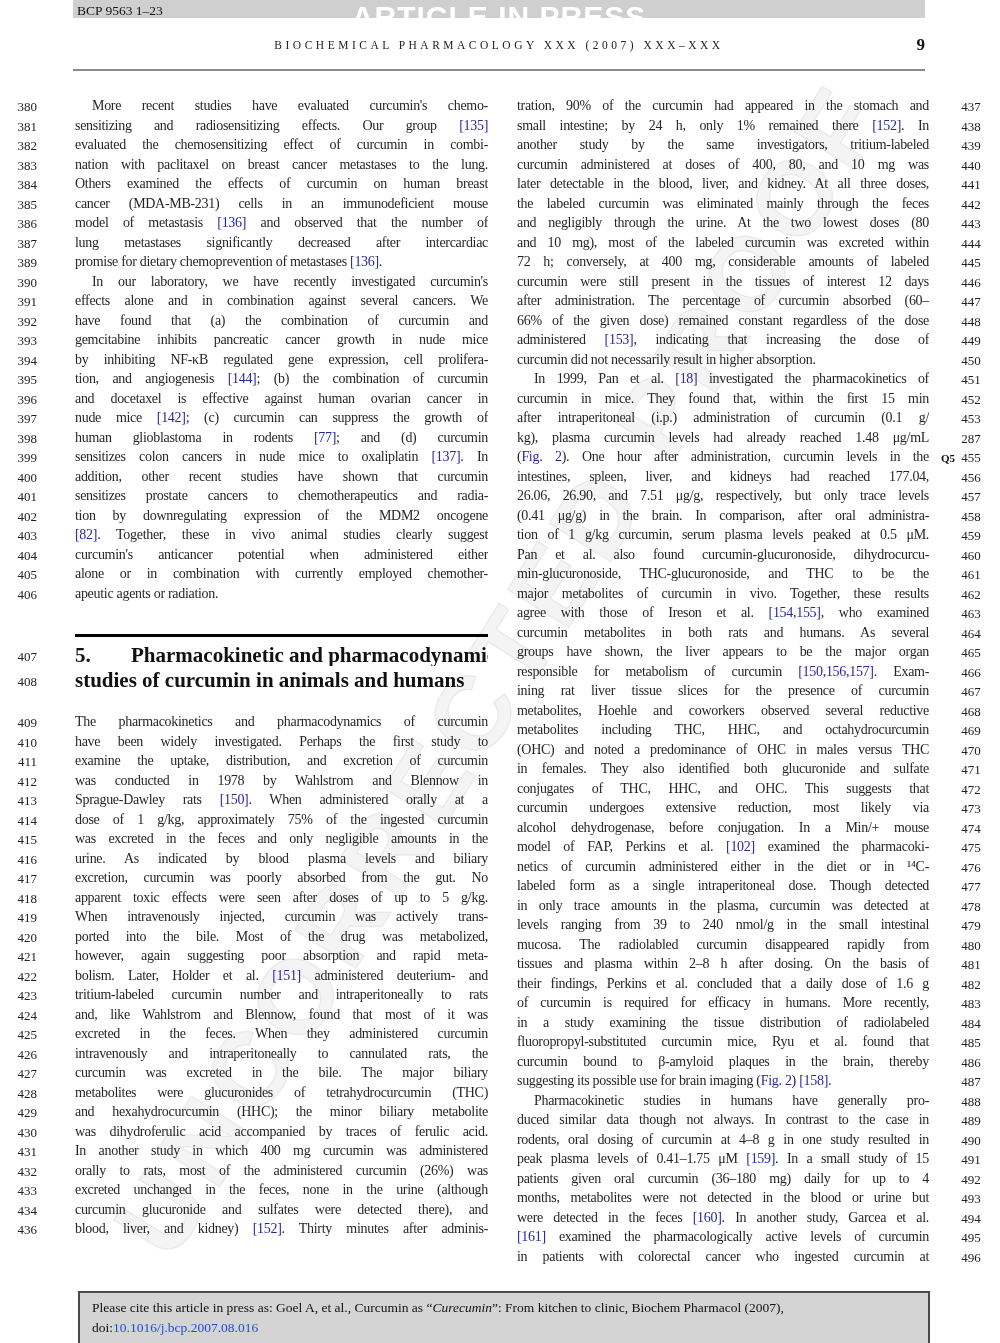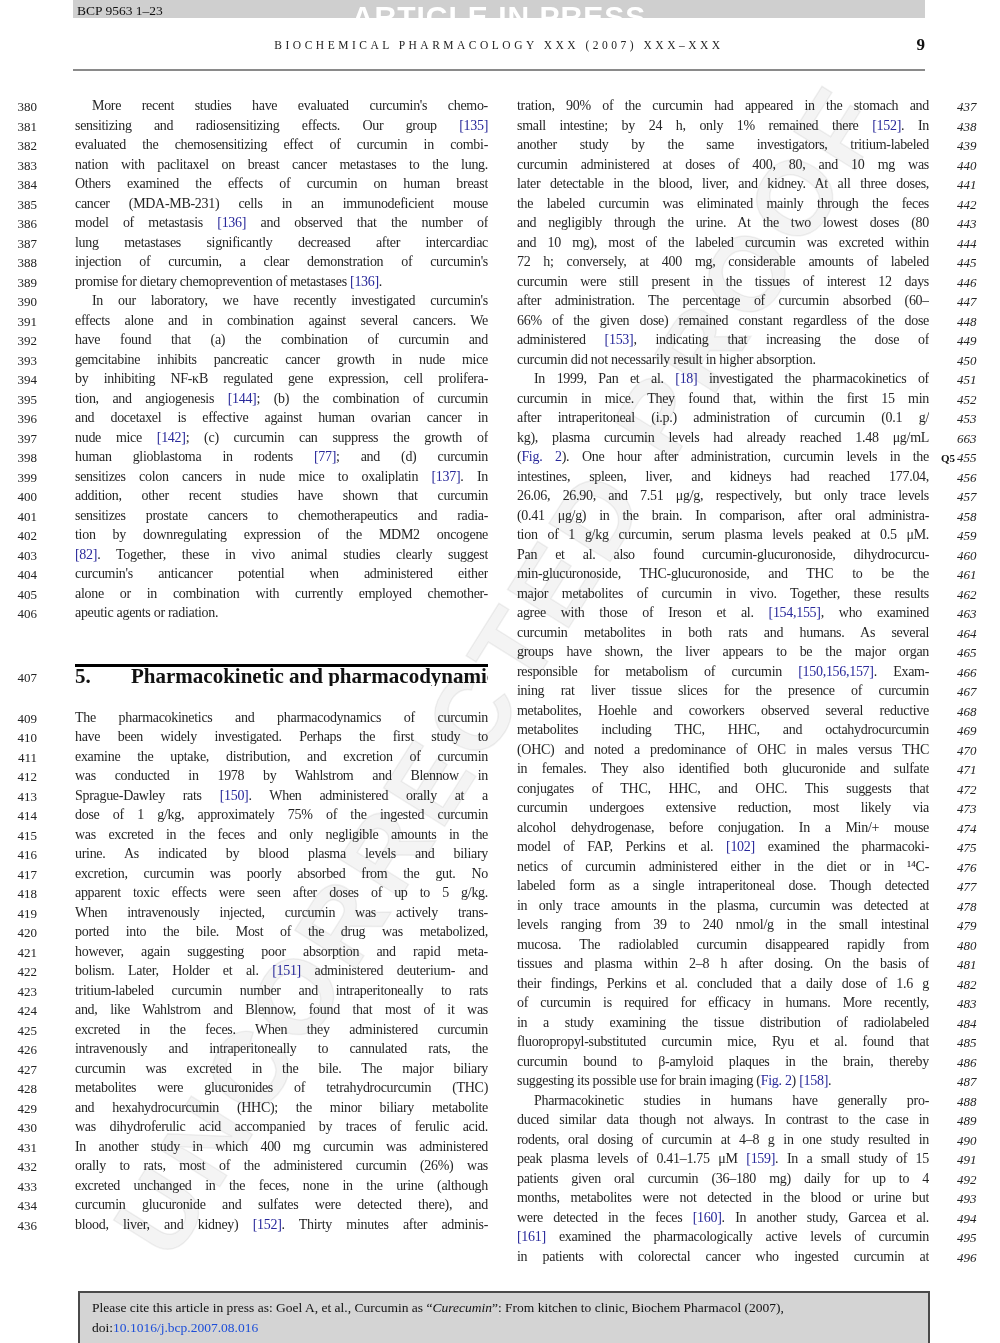--- a/index.html
+++ b/index.html
@@ -26,24 +26,24 @@
   
   .col{position:absolute;top:96px;font-size:14px;letter-spacing:-0.3px;line-height:19.5px;color:#262626;}
   .col-left{left:75px;width:413px;}
   .col-right{left:517px;width:412px;}
   .line{position:relative;height:19.5px;}
   .ltext{display:block;white-space:nowrap;text-align:justify;text-align-last:justify;overflow:hidden;}
   .ltext.indent{padding-left:17px;}
   .ltext.endpara{text-align-last:left;}
   .lnum{position:absolute;top:1px;font-size:13px;letter-spacing:0;color:#222;}
   .col-left .lnum{left:-66px;width:28px;text-align:right;}
-  .col-right .lnum{right:-56px;width:28px;text-align:left;font-style:italic;}
+  .col-right .lnum{right:-56px;width:28px;text-align:center;}
   .mnote{position:absolute;right:-26px;top:2px;font-size:11px;font-weight:bold;letter-spacing:0;color:#111;}
   .ref{color:#28289a;}
-  .heading{border-top:3px solid #000;margin-top:41px;margin-bottom:16px;}
+  .heading{border-top:3px solid #000;padding-top:9px;margin-top:31px;margin-bottom:16px;}
   .heading .line{height:25px;}
   .heading .ltext{font-size:21px;font-weight:bold;letter-spacing:0;color:#111;
         text-align-last:left;white-space:nowrap;}
   .hnum{display:inline-block;width:56px;}
 
   
   .footer-box{position:absolute;left:78px;top:1291px;width:852px;box-sizing:border-box;
         background:#d4d4d4;border:2px solid #4a4a4a;padding:5px 12px 7px 12px;
         font-size:13.5px;line-height:20px;color:#111;}
   .cure{font-style:italic;}
@@ -92,24 +92,20 @@
         </div>
         <div class="line">
           <span class="lnum">386</span>
           <span class="ltext">model of metastasis <span class="ref">[136]</span> and observed that the number of</span>
         </div>
         <div class="line">
           <span class="lnum">387</span>
           <span class="ltext">lung metastases significantly decreased after intercardiac</span>
         </div>
         <div class="line">
-          <span class="lnum">388</span>
-          <span class="ltext">injection of curcumin, a clear demonstration of curcumin's</span>
-        </div>
-        <div class="line">
           <span class="lnum">389</span>
           <span class="ltext endpara">promise for dietary chemoprevention of metastases <span class="ref">[136]</span>.</span>
         </div>
       </div>
       <div class="block para">
         <div class="line">
           <span class="lnum">390</span>
           <span class="ltext indent">In our laboratory, we have recently investigated curcumin's</span>
         </div>
         <div class="line">
@@ -174,20 +170,24 @@
         </div>
         <div class="line">
           <span class="lnum">406</span>
           <span class="ltext endpara">apeutic agents or radiation.</span>
         </div>
       </div>
       <div class="block heading">
         <div class="line">
           <span class="lnum">407</span>
           <span class="ltext"><span class="hnum">5.</span>Pharmacokinetic and pharmacodynamic</span>
+        </div>
+        <div class="line">
+          <span class="lnum">408</span>
+          <span class="ltext">studies of curcumin in animals and humans</span>
         </div>
       </div>
       <div class="block para">
         <div class="line">
           <span class="lnum">409</span>
           <span class="ltext">The pharmacokinetics and pharmacodynamics of curcumin</span>
         </div>
         <div class="line">
           <span class="lnum">410</span>
           <span class="ltext">have been widely investigated. Perhaps the first study to</span>
@@ -360,21 +360,21 @@
         </div>
         <div class="line">
           <span class="lnum">452</span>
           <span class="ltext">curcumin in mice. They found that, within the first 15 min</span>
         </div>
         <div class="line">
           <span class="lnum">453</span>
           <span class="ltext">after intraperitoneal (i.p.) administration of curcumin (0.1 g/</span>
         </div>
         <div class="line">
-          <span class="lnum">663</span>
+          <span class="lnum">287</span>
           <span class="ltext">kg), plasma curcumin levels had already reached 1.48 μg/mL</span>
         </div>
         <div class="line">
           <span class="lnum">455</span>
           <span class="ltext">(<span class="ref">Fig. 2</span>). One hour after administration, curcumin levels in the</span>
           <span class="mnote">Q5</span>
         </div>
         <div class="line">
           <span class="lnum">456</span>
           <span class="ltext">intestines, spleen, liver, and kidneys had reached 177.04,</span>

